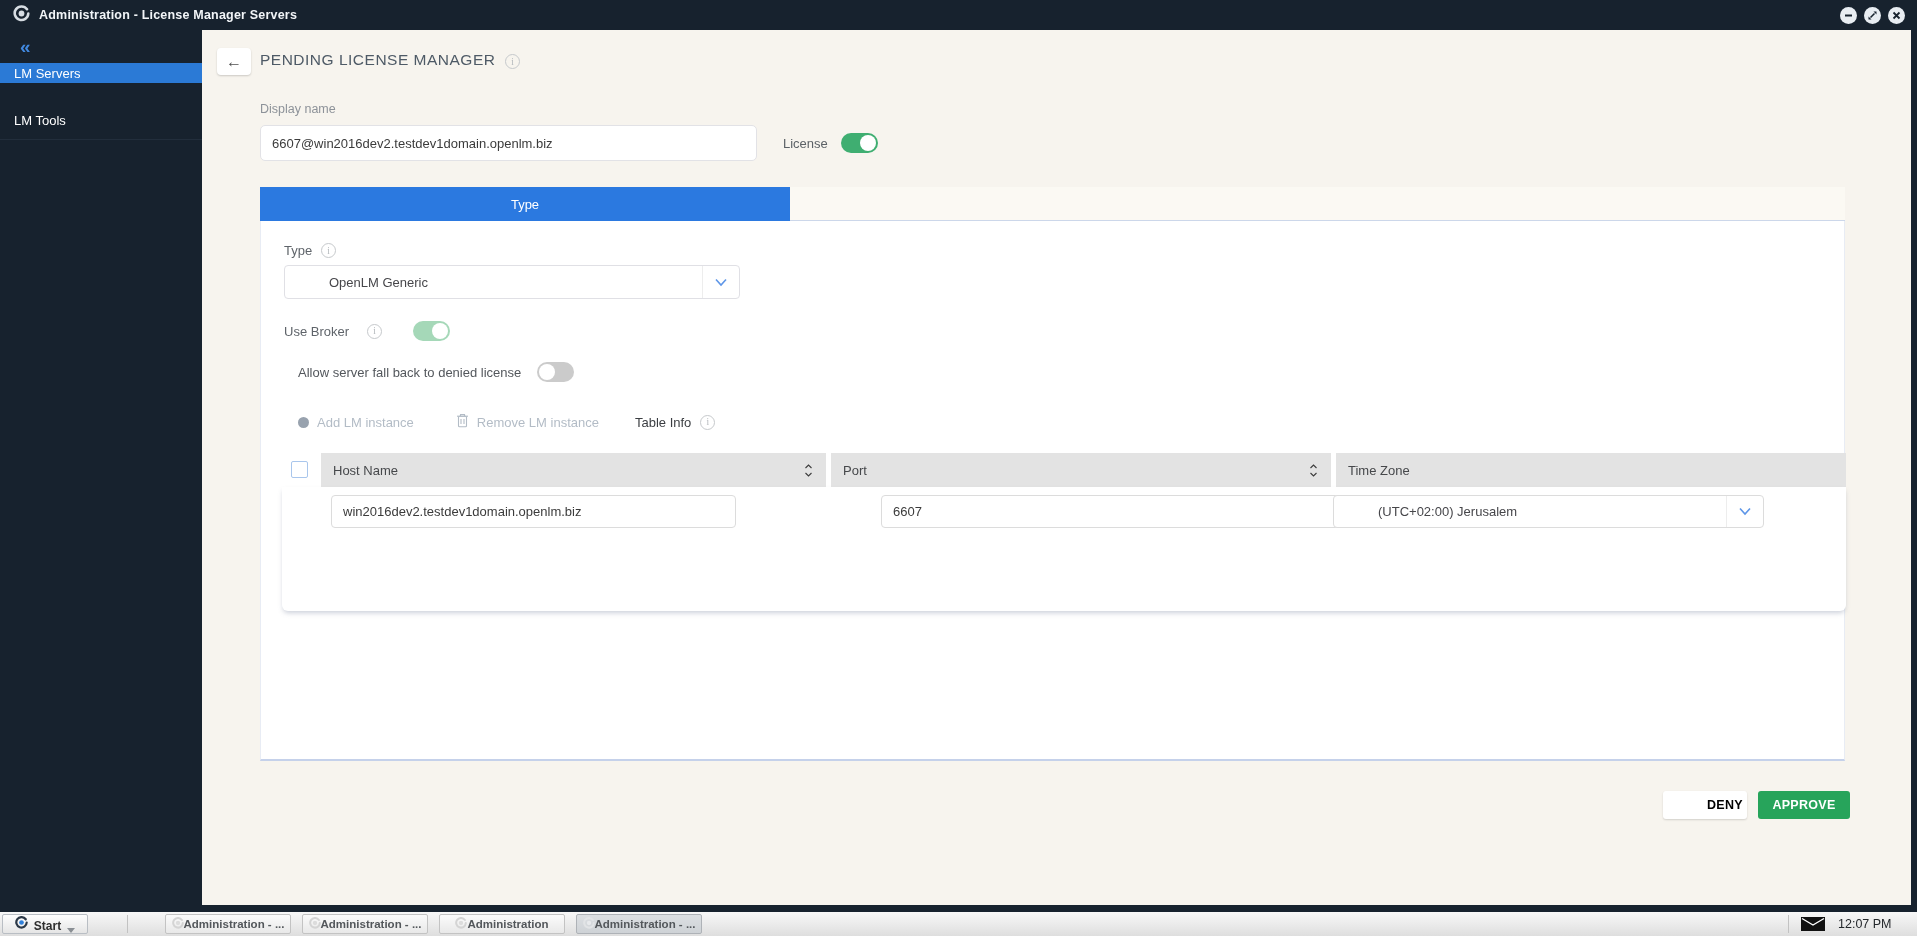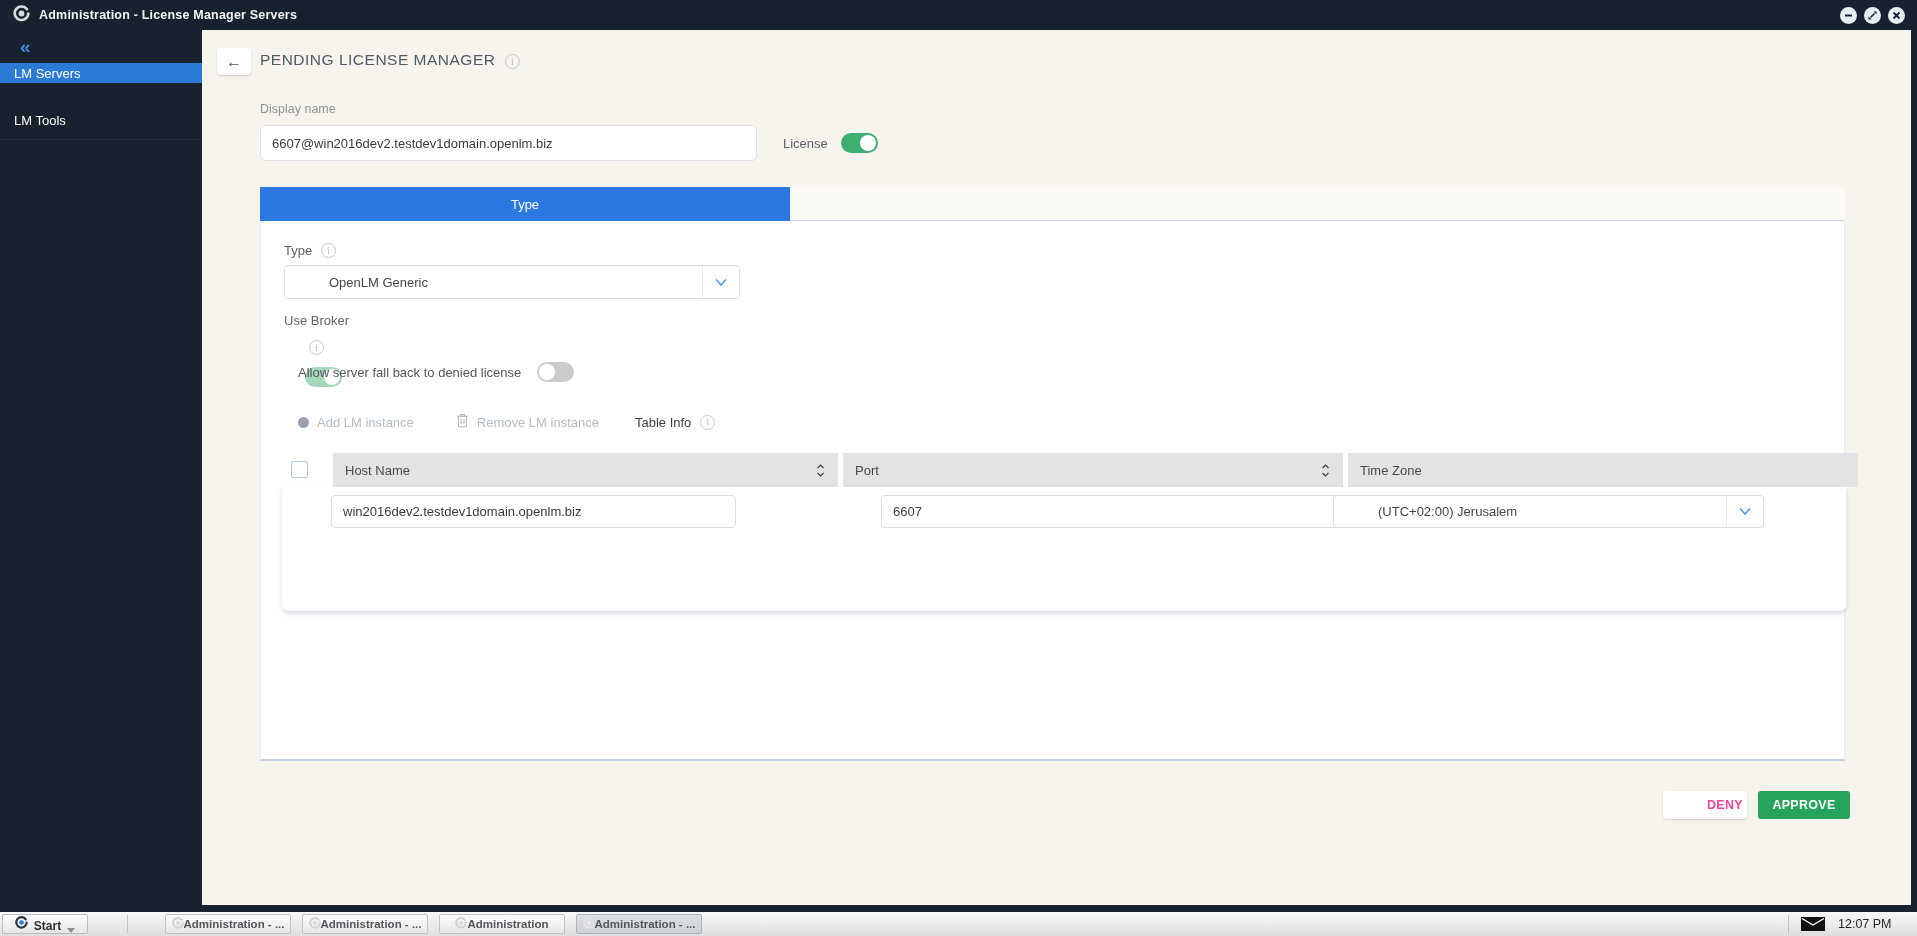--- a/index.html
+++ b/index.html
@@ -43,44 +43,44 @@
   .tab-active { width:530px; height:34px; background:#2b79e0; color:#fff; font-size:13px; display:flex; align-items:center; justify-content:center; cursor:pointer; }
 
   .panel { position:absolute; left:58px; top:191px; width:1585px; height:540px; background:#fff; border-left:1px solid #e8ecf4; border-right:1px solid #e8ecf4; border-bottom:2px solid #c5d1ea; }
 
   .type-label { position:absolute; left:23px; top:22px; display:flex; align-items:center; gap:9px; font-size:13px; color:#5f646a; }
   .select { background:#fff; border:1px solid #e0e0e5; border-radius:4px; display:flex; align-items:center; font-size:13px; color:#46464a; cursor:pointer;padding-left:32px; }
   .select .sel-text { flex:1; padding-left:12px; }
   .select .sel-caret { width:37px; height:100%; border-left:1px solid #ededed; display:flex; align-items:center; justify-content:center; }
   .select-type { position:absolute; left:23px; top:44px; width:456px; height:34px; }
 
-  .broker-row { position:absolute; left:23px; top:92px; display:flex; align-items:center; gap:12px; font-size:13px; color:#5f646a;flex-direction:column; }
+  .broker-row { position:absolute; left:23px; top:100px; display:flex; align-items:center; gap:18px; font-size:13px; color:#5f646a; }
   .broker-row .toggle { margin-left:13px; }
   .fallback-row { position:absolute; left:37px; top:141px; display:flex; align-items:center; gap:16px; font-size:13px; color:#53575c; }
 
   .action-row { position:absolute; left:37px; top:191px; display:flex; align-items:center; height:20px; }
   .act { display:flex; align-items:center; gap:8px; font-size:13px; cursor:pointer; }
   .act.disabled { color:#b3bcc6; }
   .dot-ico { width:11px; height:11px; border-radius:50%; background:#98a2ae; }
   .act-tableinfo { margin-left:36px; color:#3b3e42; gap:9px; }
 
   .row-checkbox { position:absolute; left:30px; top:240px; width:17px; height:17px; background:#fff; border:1px solid #a9c6ec; border-radius:2px; cursor:pointer; }
-  .thead { position:absolute; left:72px; top:232px; width:1525px; height:34px; display:flex; gap:5px; }
+  .thead { position:absolute; left:60px; top:232px; width:1525px; height:34px; display:flex; gap:5px; }
   .th { background:#e3e3e3; display:flex; align-items:center; padding:0 12px; color:#46484b; font-size:13px; cursor:pointer; }
   .th .sort { margin-left:auto; display:flex; }
   .th1 { width:505px; } .th2 { width:500px; } .th3 { flex:1; }
 
   .tcard { position:absolute; left:21px; top:266px; width:1564px; height:124px; background:#fff; border-radius:0 0 6px 6px; box-shadow:0 3px 5px -1px rgba(110,120,150,.35); }
   .cell-input { position:absolute; height:33px; border:1px solid #dcdcdc; border-radius:4px; }
   .host-input { left:70px; top:274px; width:405px; }
   .port-input { left:573px; top:274px; width:483px;margin-left:47px; }
   .tz-select  { position:absolute; left:1072px; top:274px; width:431px; height:33px; border:1px solid #dcdcdc; }
 
   .footer-btn { position:absolute; top:761px; height:28px; border:none; border-radius:3px; font-size:12.5px; font-weight:bold; letter-spacing:.3px; cursor:pointer; font-family:"Liberation Sans", sans-serif; }
-  .deny-btn { left:1461px; width:84px; background:#fff; color:#ec4899; box-shadow:0 1px 2px rgba(0,0,0,.15);padding-left:40px; }
+  .deny-btn { left:1461px; width:84px; background:#fff; color:#000000; box-shadow:0 1px 2px rgba(0,0,0,.15);padding-left:40px; }
   .approve-btn { left:1556px; width:92px; background:#27a45b; color:#fff; }
 
   
   .taskbar { position:absolute; left:0; bottom:0; width:100%; height:24px; background:linear-gradient(#f8f8f8,#dedede); }
   .start-btn { position:absolute; left:2px; top:2px; width:86px; height:20px; display:flex; align-items:flex-end; justify-content:center; gap:6px; background:linear-gradient(#fefefe,#e5e5e5); border:1px solid #b9bec4; border-radius:2px; cursor:pointer; }
   .start-btn .start-label { font-size:12px; font-weight:bold; color:#2e2e2e; }
   .caret-down { width:0; height:0; border-left:4px solid transparent; border-right:4px solid transparent; border-top:5px solid #8a8f94; }
   .tb-divider { position:absolute; top:3px; width:1px; height:18px; background:#c2c2c2; }
   .task-item { position:absolute; top:2px; width:126px; height:20px; display:flex; align-items:center; justify-content:center; background:linear-gradient(#fbfbfb,#e8e8e8); border:1px solid #c3c3c3; border-radius:2px; cursor:pointer; overflow:hidden; }
   .task-item .task-label { font-size:11.5px; font-weight:bold; color:#53575b; white-space:nowrap; }

